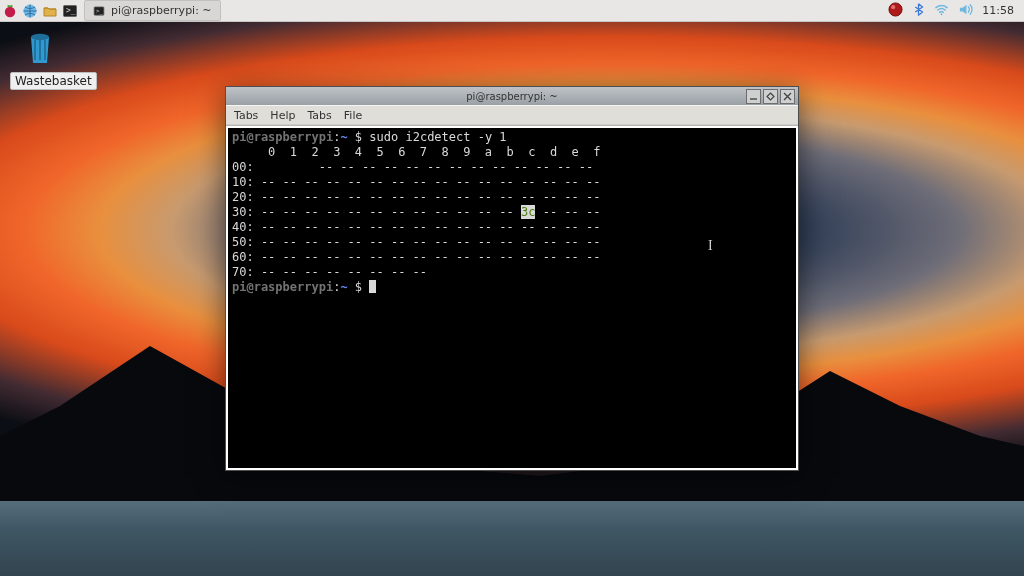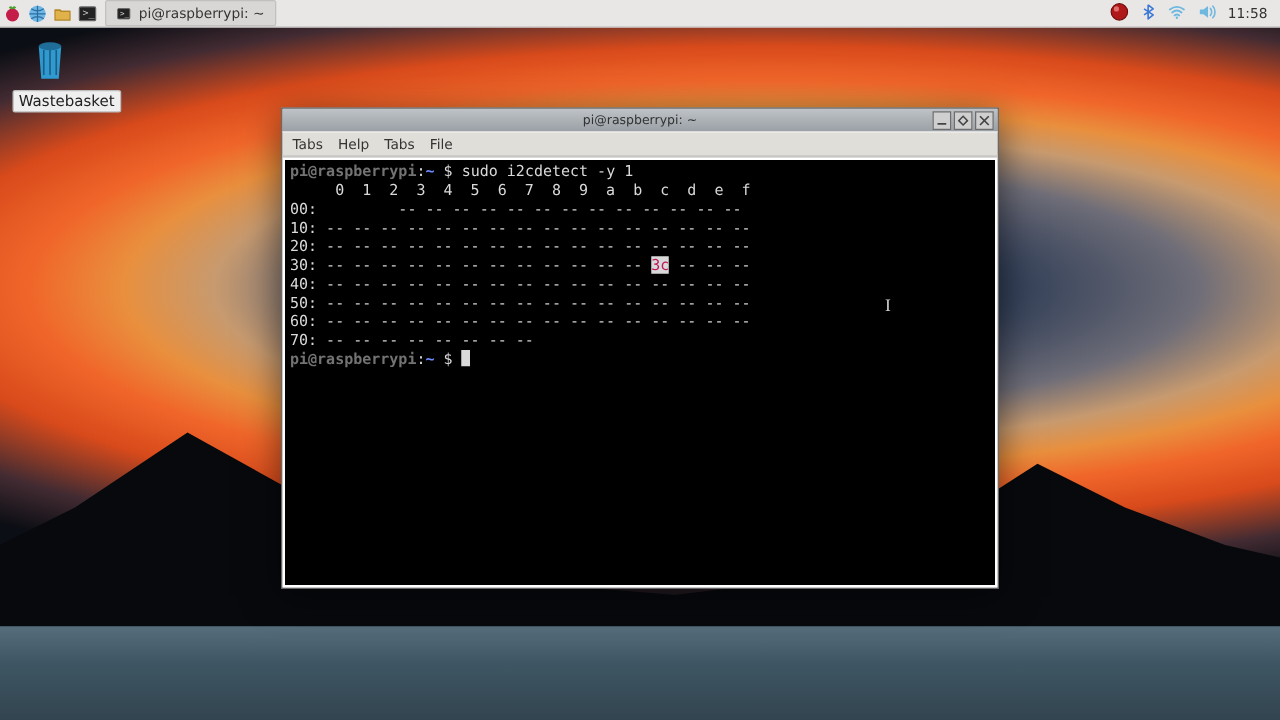--- a/index.html
+++ b/index.html
@@ -43,21 +43,21 @@
   .titlebar{height:18px;background:linear-gradient(#bfc3c7,#9aa0a6);display:flex;align-items:center;justify-content:center;position:relative;font-size:10px;color:#333;}
   .titlebar .controls{position:absolute;right:3px;top:2px;display:flex;gap:2px;}
   .titlebar .controls .wbtn{width:13px;height:13px;border:1px solid #6d6d6d;background:#cfcfcf;display:flex;align-items:center;justify-content:center;}
   .titlebar .controls .wbtn svg{display:block;}
   .menubar{height:18px;background:#e0ded9;border-top:1px solid #f5f5f3;border-bottom:1px solid #cfcdc9;display:flex;align-items:center;gap:12px;padding:0 8px;font-size:11px;color:#333;}
   .termwrap{background:#ffffff;padding:2px;border-top:1px solid #b9b7b4;}
   .term{width:100%;height:340px;background:#000;color:#bfbfbf;font-family:"DejaVu Sans Mono","Courier New",monospace;font-size:12px;line-height:15px;padding:2px 4px 2px 4px;box-sizing:border-box;position:relative;white-space:pre;overflow:hidden;}
   .term .g{color:#737373;font-weight:bold;}
   .term .b{color:#6e8cff;font-weight:bold;}
   .term .w{color:#d9d9d9;}
-  .term .hl{background:#d9d9d9;color:#be185d;}
+  .term .hl{background:#d9d9d9;color:#4d7c0f;}
   .term .cursor{display:inline-block;width:7px;height:13px;background:#d9d9d9;vertical-align:-2px;}
   .ibeam{position:absolute;color:#d0d0d0;font-family:serif;font-size:14px;}
 </style>
 </head>
 <body>
 
 <div class="desktop"></div>
 <div class="mountain">
   <svg viewBox="0 0 1024 230" preserveAspectRatio="none">
     <path d="M0,150 L60,120 L150,60 L240,110 L330,150 L420,180 L540,190 L660,175 L760,130 L830,85 L900,120 L980,150 L1024,160 L1024,230 L0,230 Z" fill="#07090d"></path>

